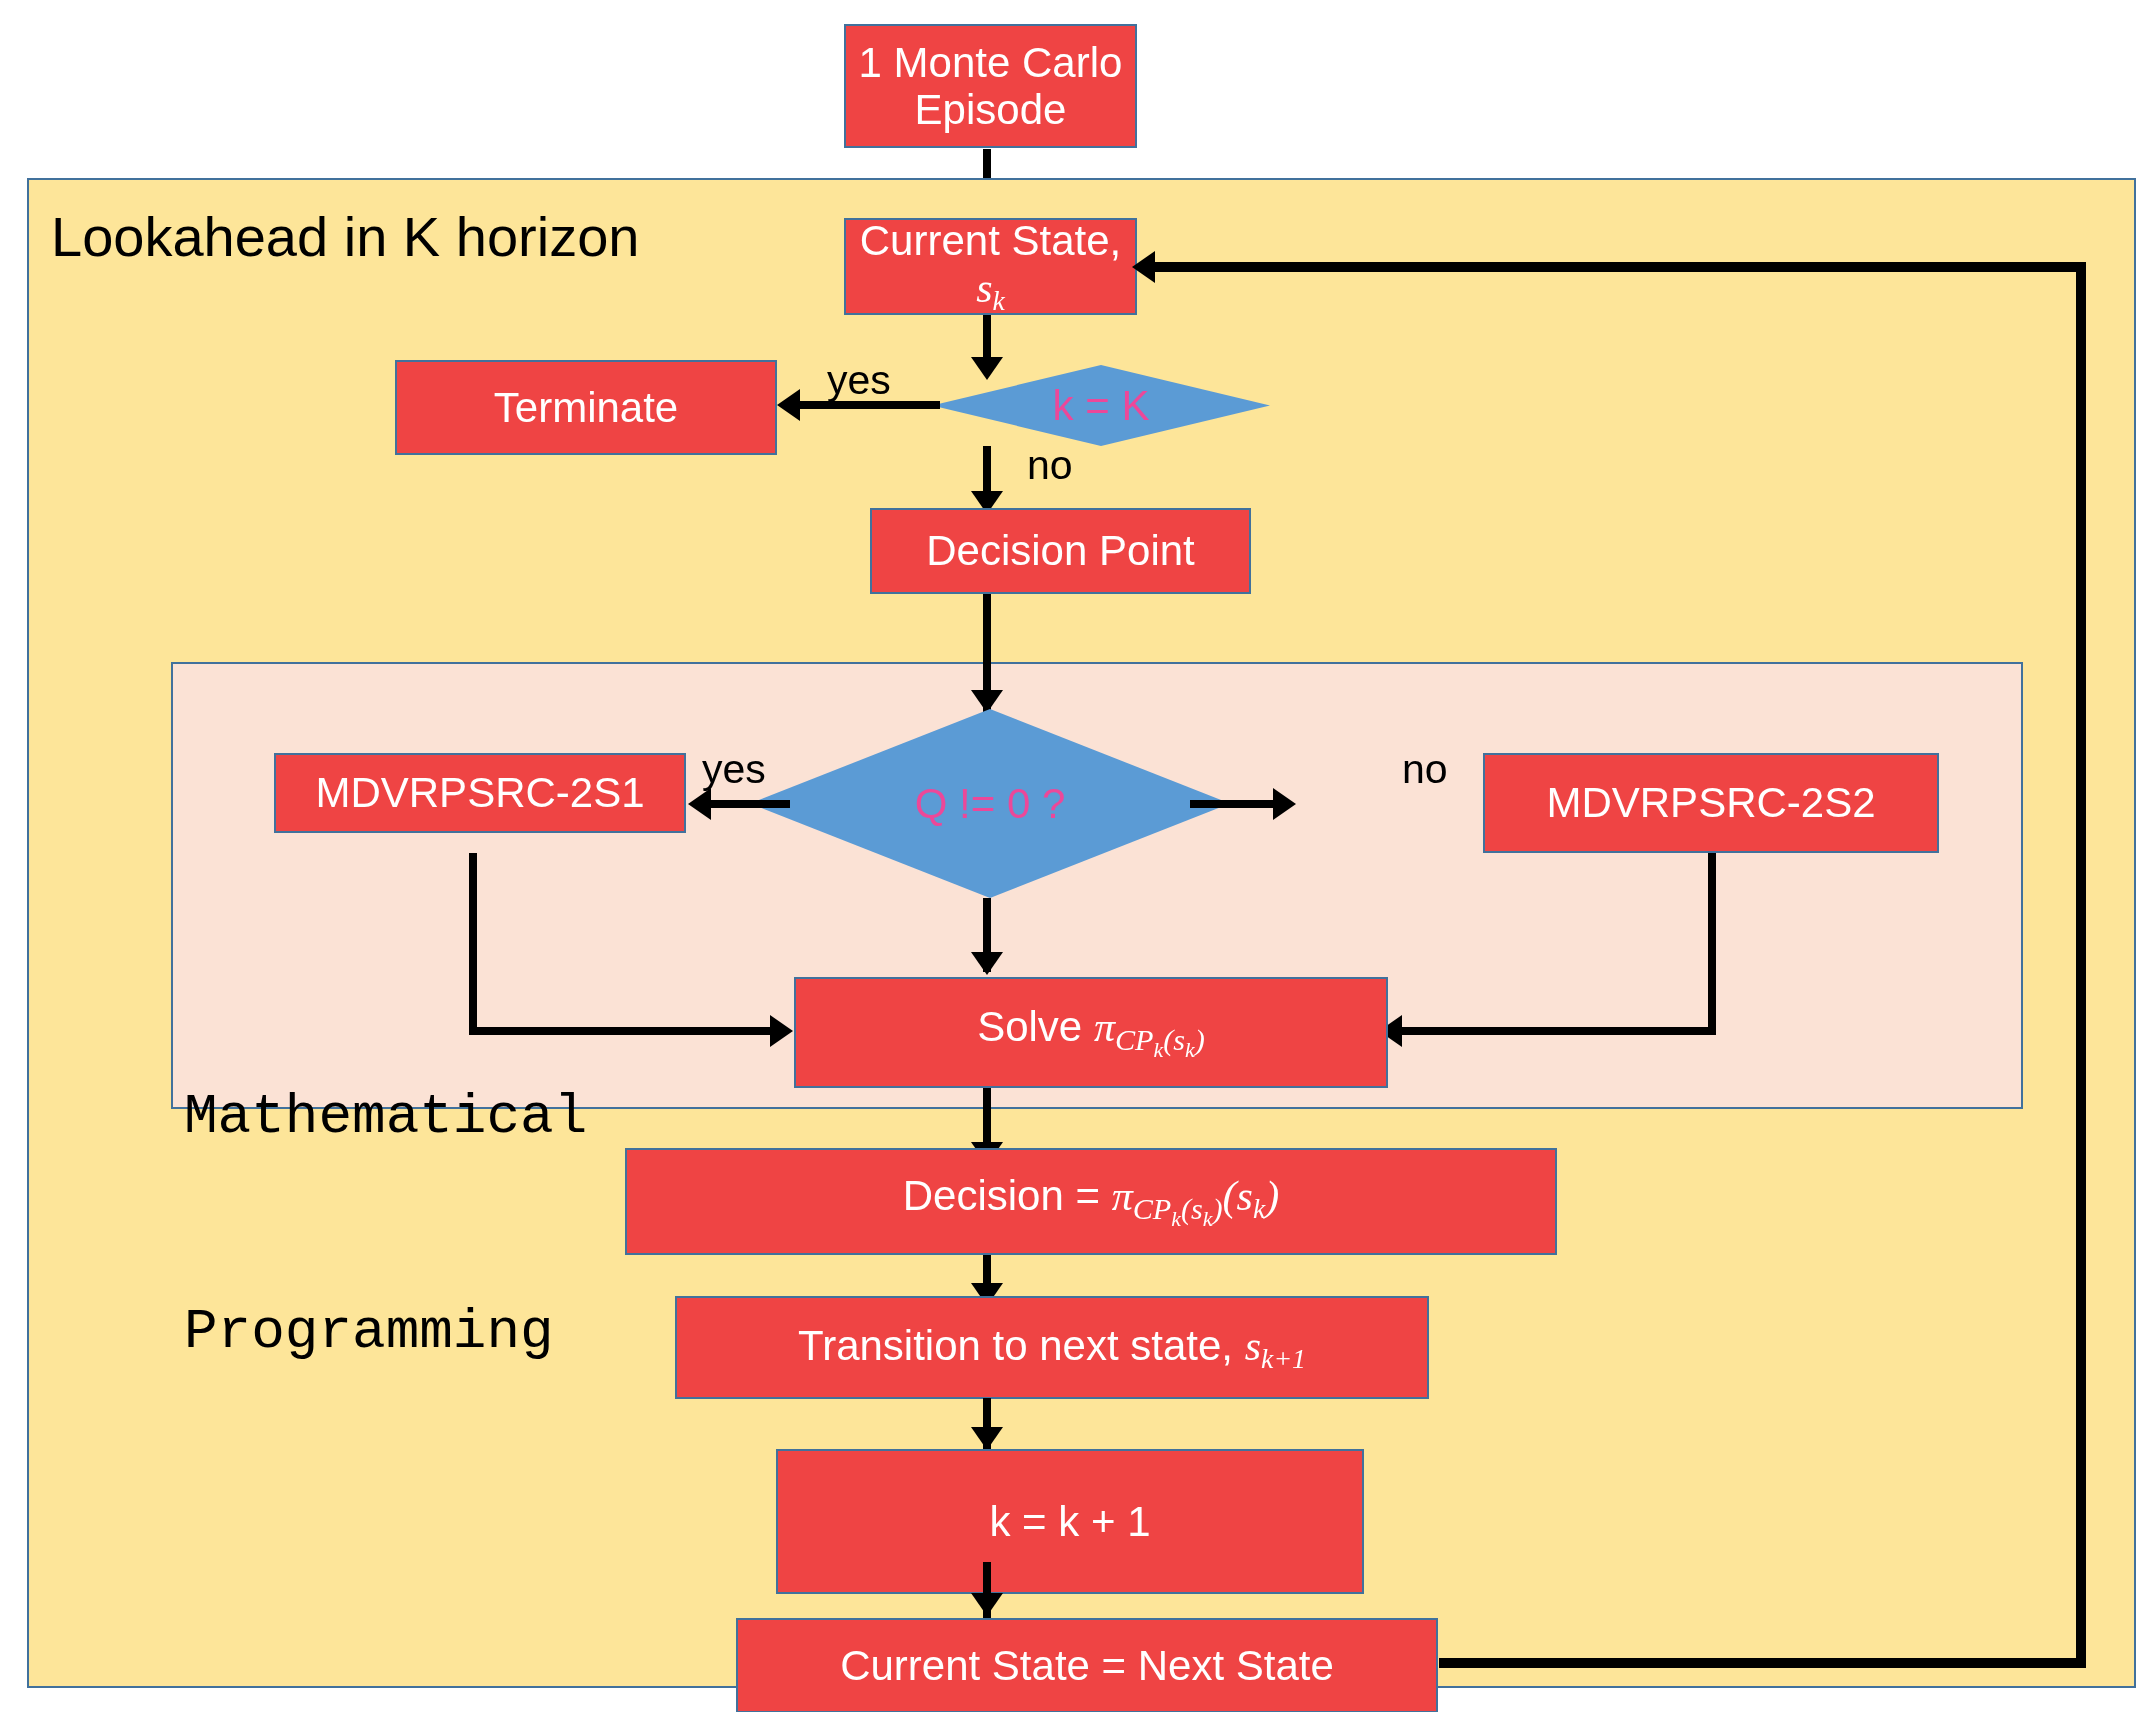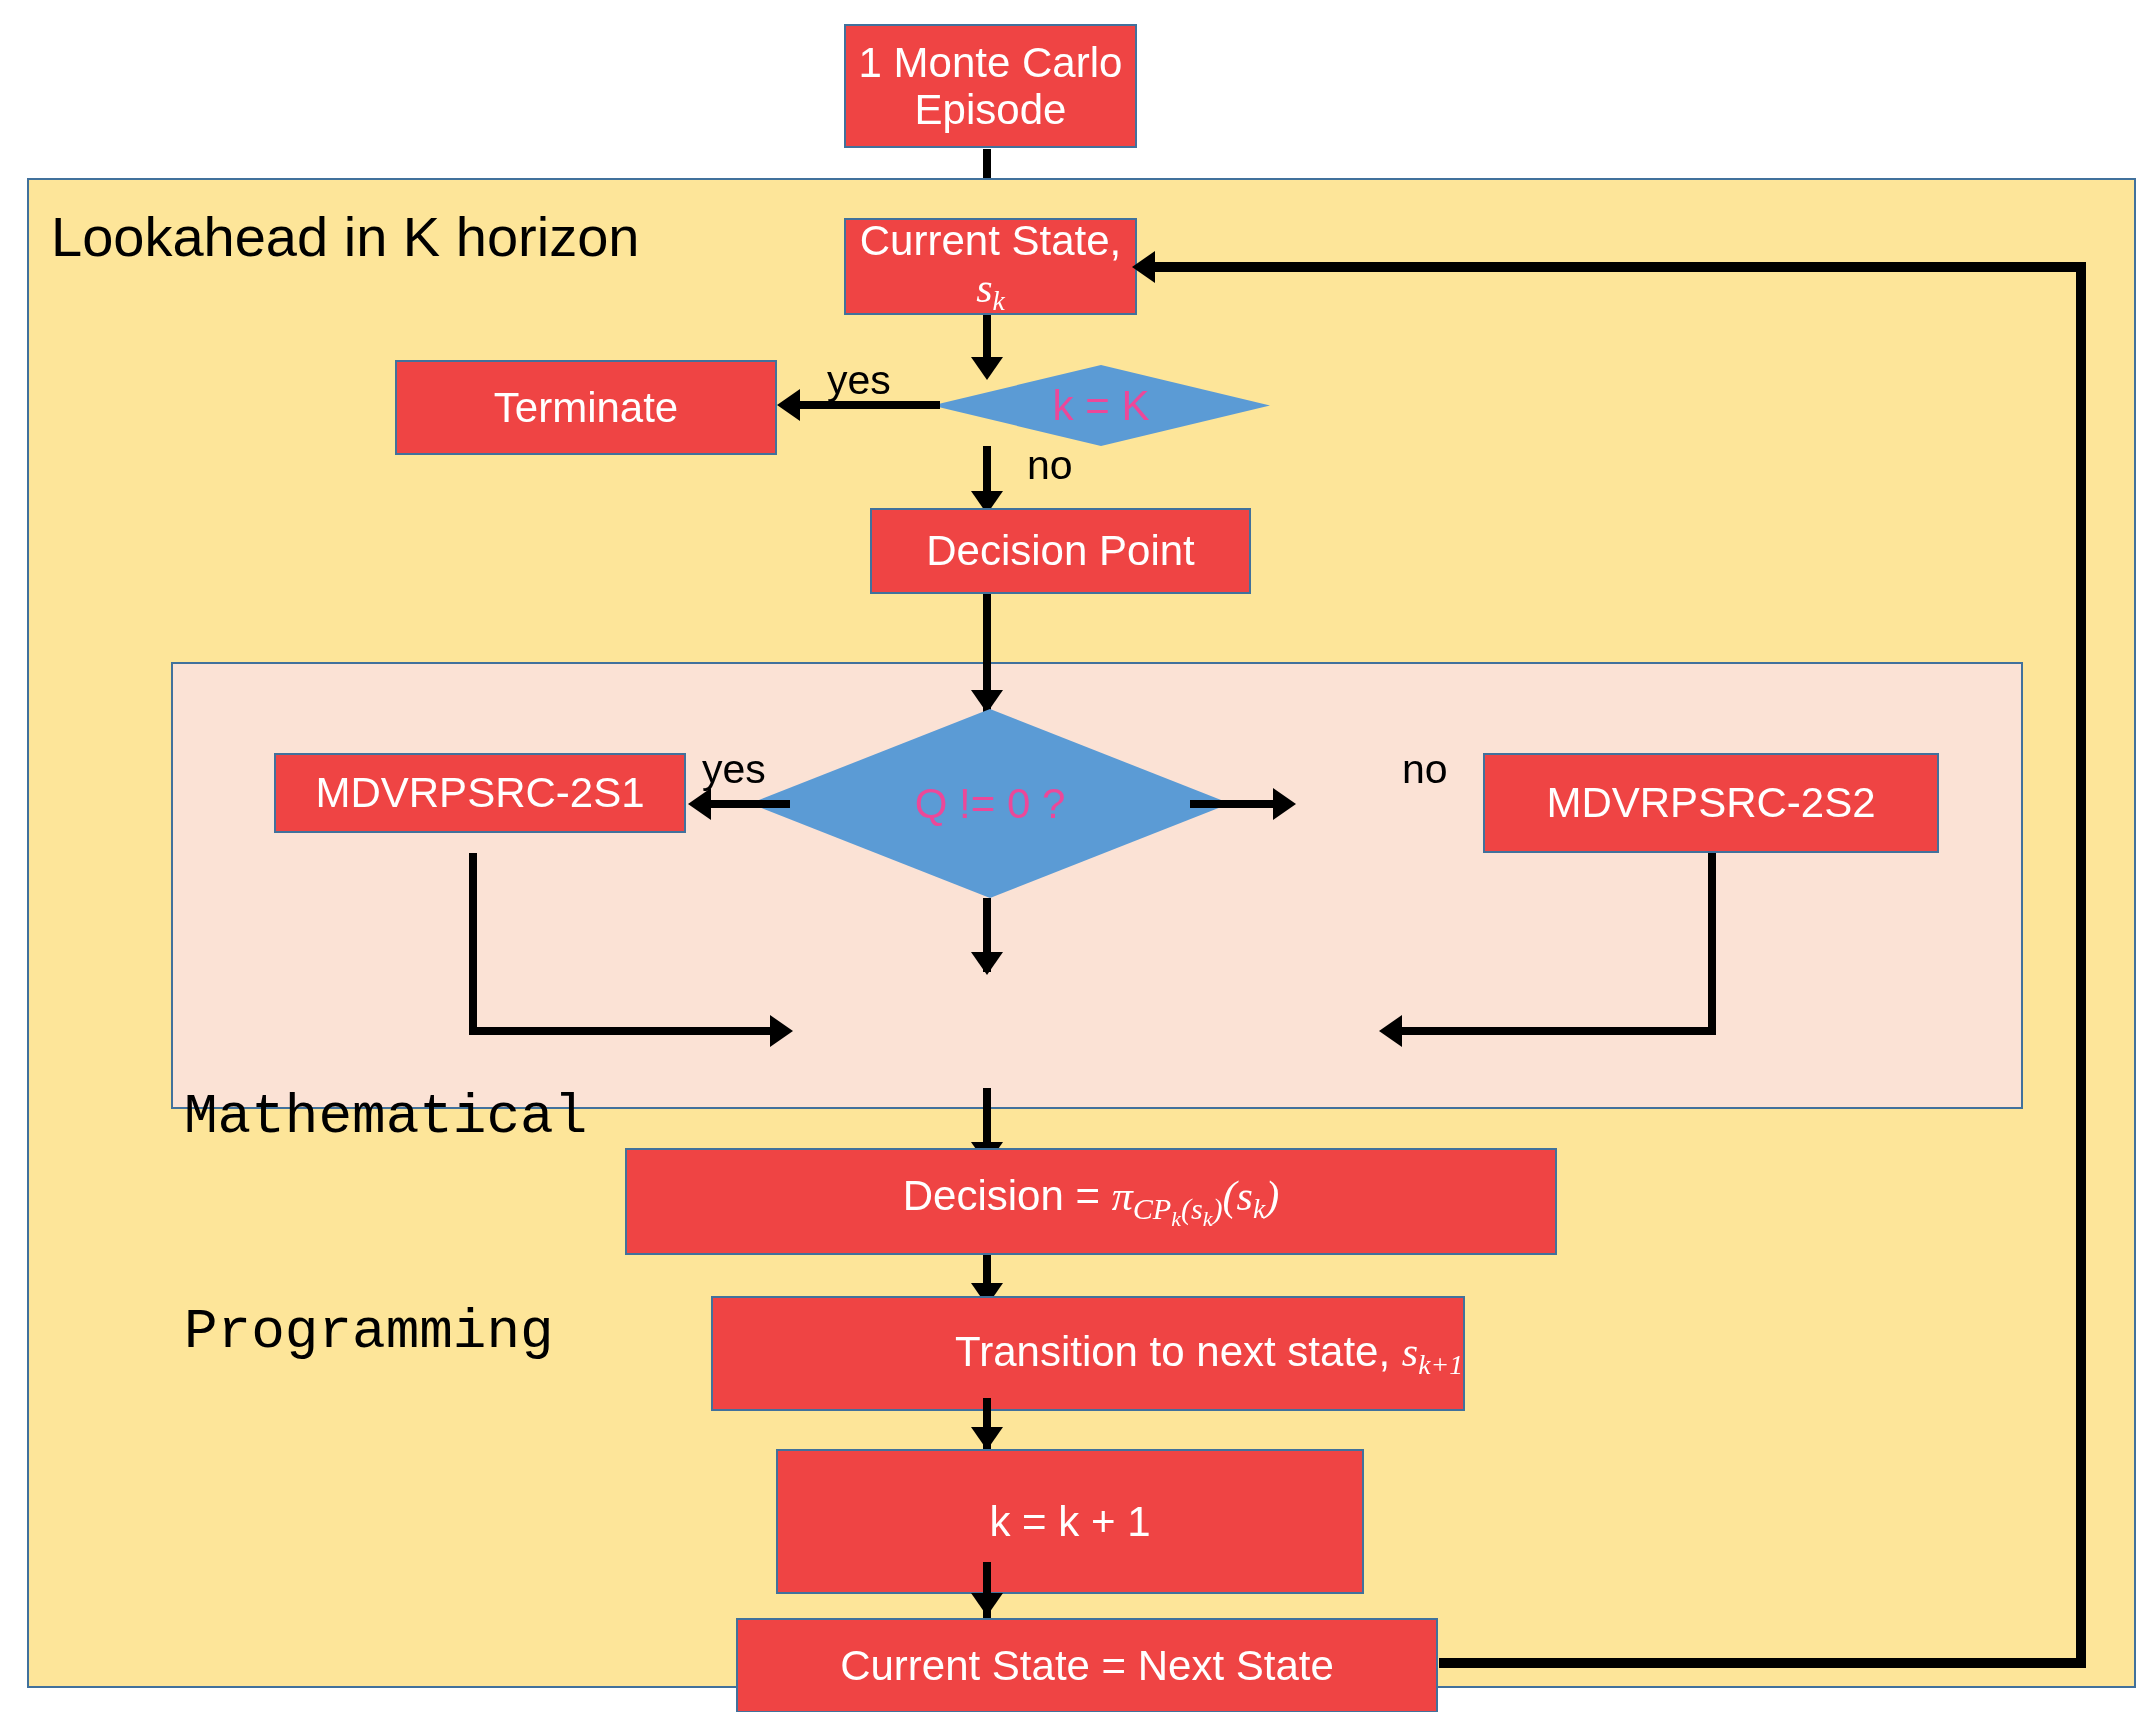--- a/index.html
+++ b/index.html
@@ -118,34 +118,39 @@
   <div class="arrow arrow-left" style="left:1379px;top:1015px;"></div>
 
   <div class="line" style="left:983px;top:898px;width:8px;height:74px;"></div>
   <div class="arrow arrow-down" style="left:971px;top:952px;"></div>
 
   <div class="panel-label" style="left:184px;top:939px;line-height:1.28;font-family:Liberation Mono, monospace;">
     <div>Mathematical</div>
     <div>Programming</div>
   </div>
 
+  <div class="node" style="left:794px;top:977px;width:594px;height:111px;">
+    <div>
+      <span>Solve </span><span class="pi">π</span><sub class="s2"><span>CP</span><sub class="s2">k</sub><span>(s</span><sub class="s2">k</sub><span>)</span></sub>
+    </div>
+  </div>
 
   <div class="line" style="left:983px;top:1088px;width:8px;height:74px;"></div>
   <div class="arrow arrow-down" style="left:971px;top:1142px;"></div>
 
   <div class="node" style="left:625px;top:1148px;width:932px;height:107px;">
     <div>
       <span>Decision  =  </span><span class="pi">π</span><sub class="s2"><span>CP</span><sub class="s2">k</sub><span>(s</span><sub class="s2">k</sub><span>)</span></sub><span class="mathi">(s</span><sub class="s1">k</sub><span class="mathi">)</span>
     </div>
   </div>
 
   <div class="line" style="left:983px;top:1255px;width:8px;height:51px;"></div>
   <div class="arrow arrow-down" style="left:971px;top:1283px;"></div>
 
-  <div class="node" style="left:711px;top:1296px;width:754px;height:115px;justify-content:flex-end;">
+  <div class="node" style="left:675px;top:1296px;width:754px;height:103px;">
     <div>
       <span>Transition to next state, </span><span class="mathi">s</span><sub class="s1">k+1</sub>
     </div>
   </div>
 
   <div class="line" style="left:983px;top:1398px;width:8px;height:54px;"></div>
   <div class="arrow arrow-down" style="left:971px;top:1427px;"></div>
 
   <div class="node" style="left:776px;top:1449px;width:588px;height:145px;">
     <span>k = k + 1</span>

